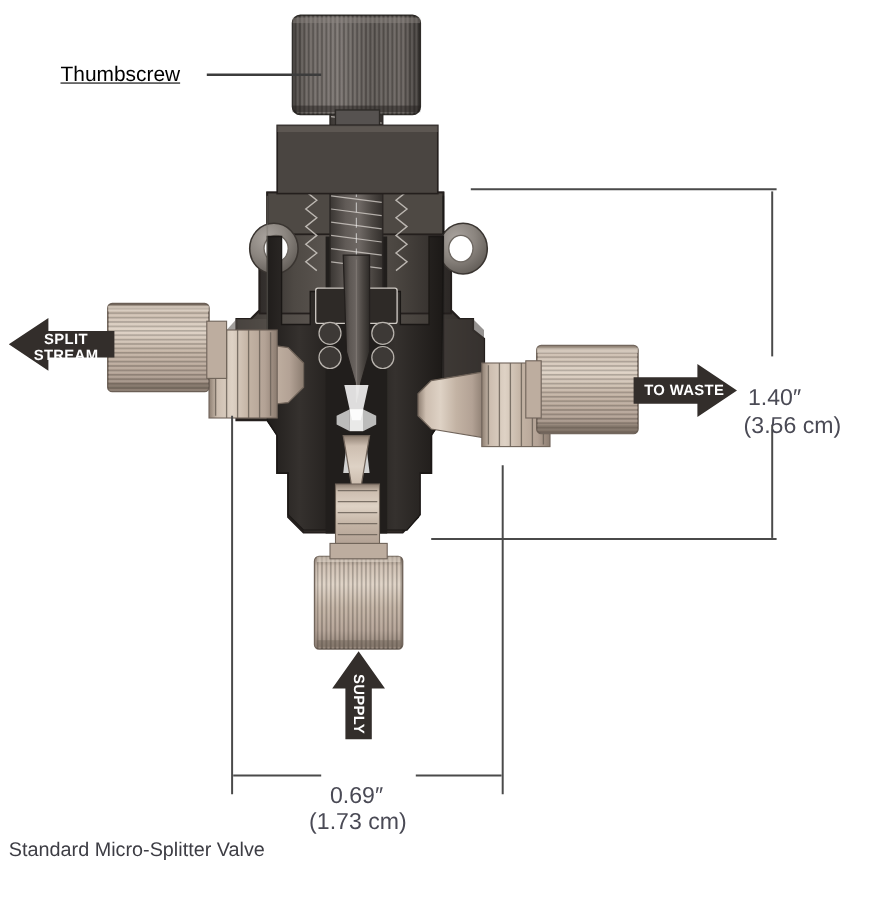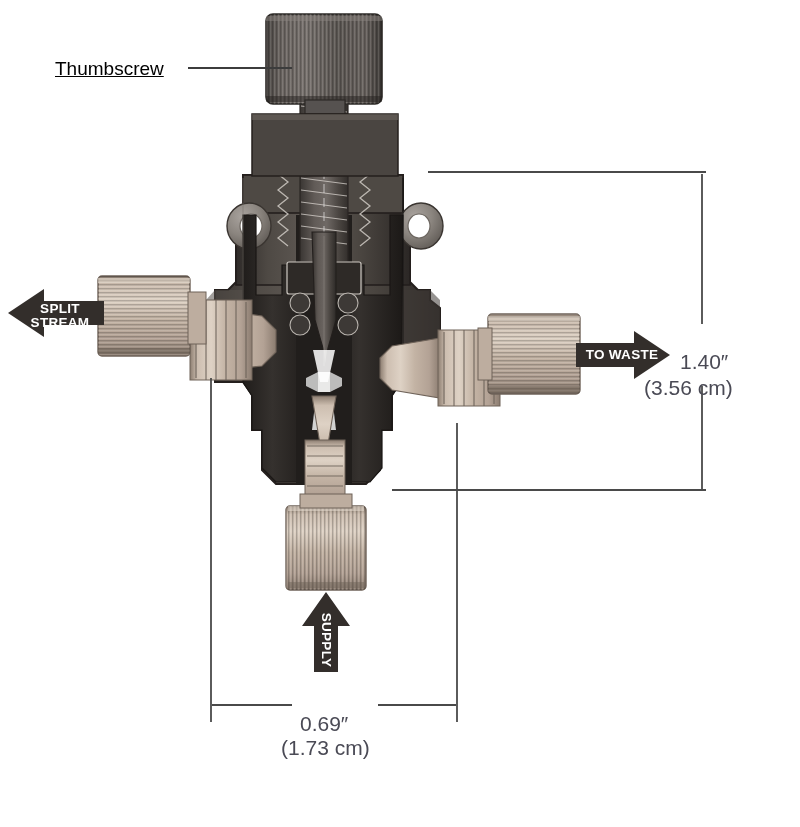--- a/index.html
+++ b/index.html
@@ -310,21 +310,22 @@
   <div class="callout-text" style="left:55px;top:58px;">Thumbscrew</div>
 
   <div class="flow-label" style="left:22px;top:302px;width:76px;text-align:center;">SPLIT
 STREAM</div>
 
   <div class="flow-label" style="left:582px;top:348px;width:80px;text-align:center;">TO WASTE</div>
 
   <div class="flow-label vert-label" style="left:296px;top:633px;width:60px;">SUPPLY</div>
 
   <div class="dim-text" style="left:680px;top:330px;">1.40″</div>
-  <div class="dim-text" style="left:644px;top:356px;text-align:right;">(3.56 cm)</div>
+  <div class="dim-text" style="left:676px;top:356px;text-align:right;">(3.56 cm)</div>
 
   <div class="dim-text" style="left:300px;top:692px;">0.69″</div>
   <div class="dim-text" style="left:281px;top:716px;">(1.73  cm)</div>
 
   <div id="caption">
+    <div class="desc">Standard Micro-Splitter Valve</div>
   </div>
 
 </div>
 
 </body></html>

